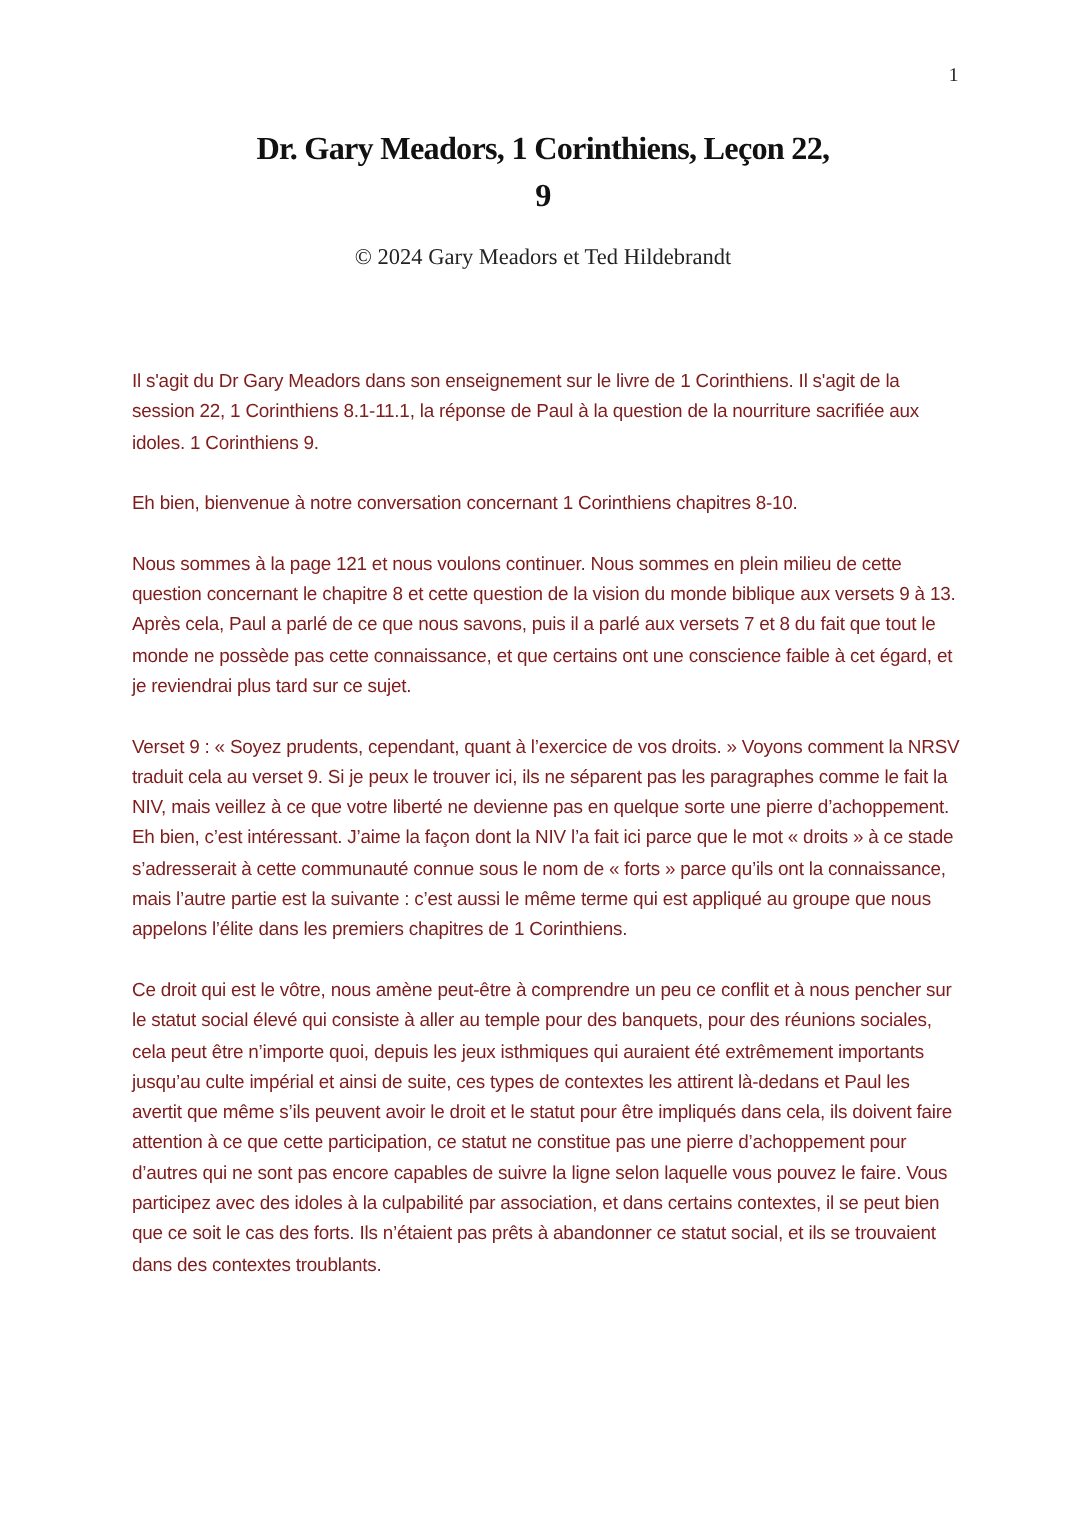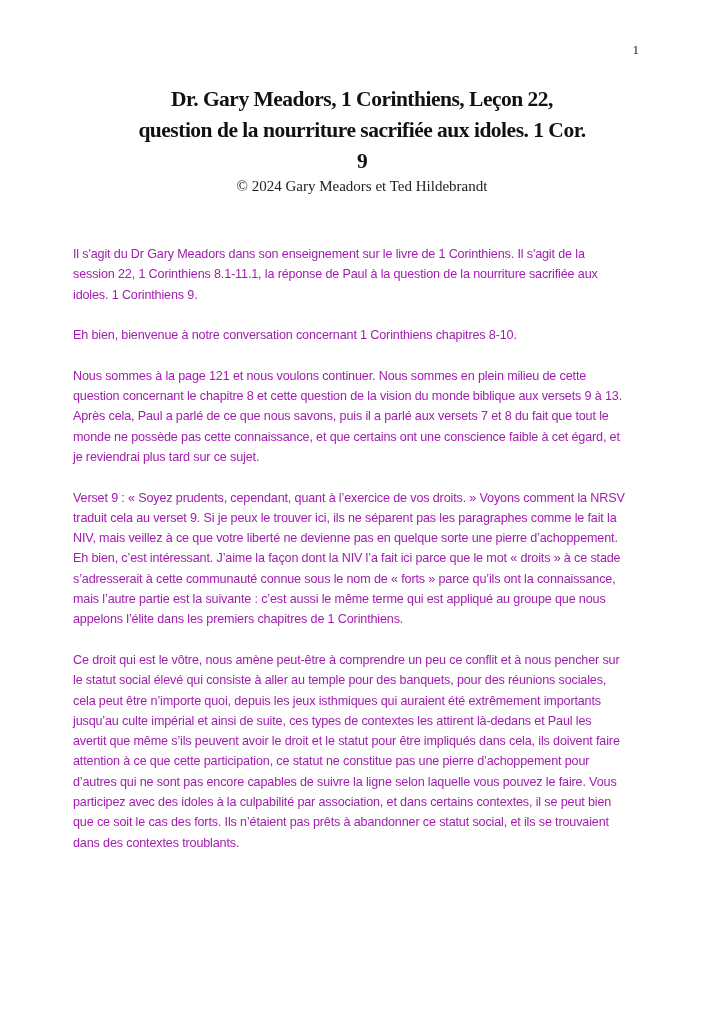--- a/index.html
+++ b/index.html
@@ -33,50 +33,49 @@
       margin: 0;
       font-family: Liberation Serif, serif;
       font-weight: bold;
       font-size: 21.5px;
       line-height: 31px;
       letter-spacing: -0.5px;
       color: #111;
     }
     .doc-title span { display: block; white-space: nowrap; }
     .copyright {
-      margin: 0;
+      margin: 17px;
       font-family: "Liberation Serif", serif;
       font-size: 15px;
       line-height: 18px;
       color: #222;
     }
     .body-text {
       position: absolute;
       top: 244px;
-      left: 73px;
+      left: 88px;
       width: 552px;
       font-family: "Liberation Sans", sans-serif;
       font-size: 12.6px;
       line-height: 20.3px;
-      color: #a21caf;
+      color: #7f1d1d;
       letter-spacing: -0.15px;
     }
     .body-text p {
       margin: 0 0 20.3px 0;
     }
   </style>
 </head>
 <body>
 
 <div class="page-number">1</div>
 
 <div class="title-block">
   <h1 class="doc-title">
     <span>Dr. Gary Meadors, 1 Corinthiens, Leçon 22,</span>
-    <span>question de la nourriture sacrifiée aux idoles. 1 Cor.</span>
     <span>9</span>
   </h1>
   <p class="copyright">© 2024 Gary Meadors et Ted Hildebrandt</p>
 </div>
 
 <div class="body-text">
   <p>Il s'agit du Dr Gary Meadors dans son enseignement sur le livre de 1 Corinthiens. Il s'agit de la session 22, 1 Corinthiens 8.1-11.1, la réponse de Paul à la question de la nourriture sacrifiée aux idoles. 1 Corinthiens 9.</p>
   <p>Eh bien, bienvenue à notre conversation concernant 1 Corinthiens chapitres 8-10.</p>
   <p>Nous sommes à la page 121 et nous voulons continuer. Nous sommes en plein milieu de cette question concernant le chapitre 8 et cette question de la vision du monde biblique aux versets 9 à 13. Après cela, Paul a parlé de ce que nous savons, puis il a parlé aux versets 7 et 8 du fait que tout le monde ne possède pas cette connaissance, et que certains ont une conscience faible à cet égard, et je reviendrai plus tard sur ce sujet.</p>
   <p>Verset 9 : « Soyez prudents, cependant, quant à l’exercice de vos droits. » Voyons comment la NRSV traduit cela au verset 9. Si je peux le trouver ici, ils ne séparent pas les paragraphes comme le fait la NIV, mais veillez à ce que votre liberté ne devienne pas en quelque sorte une pierre d’achoppement. Eh bien, c’est intéressant. J’aime la façon dont la NIV l’a fait ici parce que le mot « droits » à ce stade s’adresserait à cette communauté connue sous le nom de « forts » parce qu’ils ont la connaissance, mais l’autre partie est la suivante : c’est aussi le même terme qui est appliqué au groupe que nous appelons l’élite dans les premiers chapitres de 1 Corinthiens.</p>

